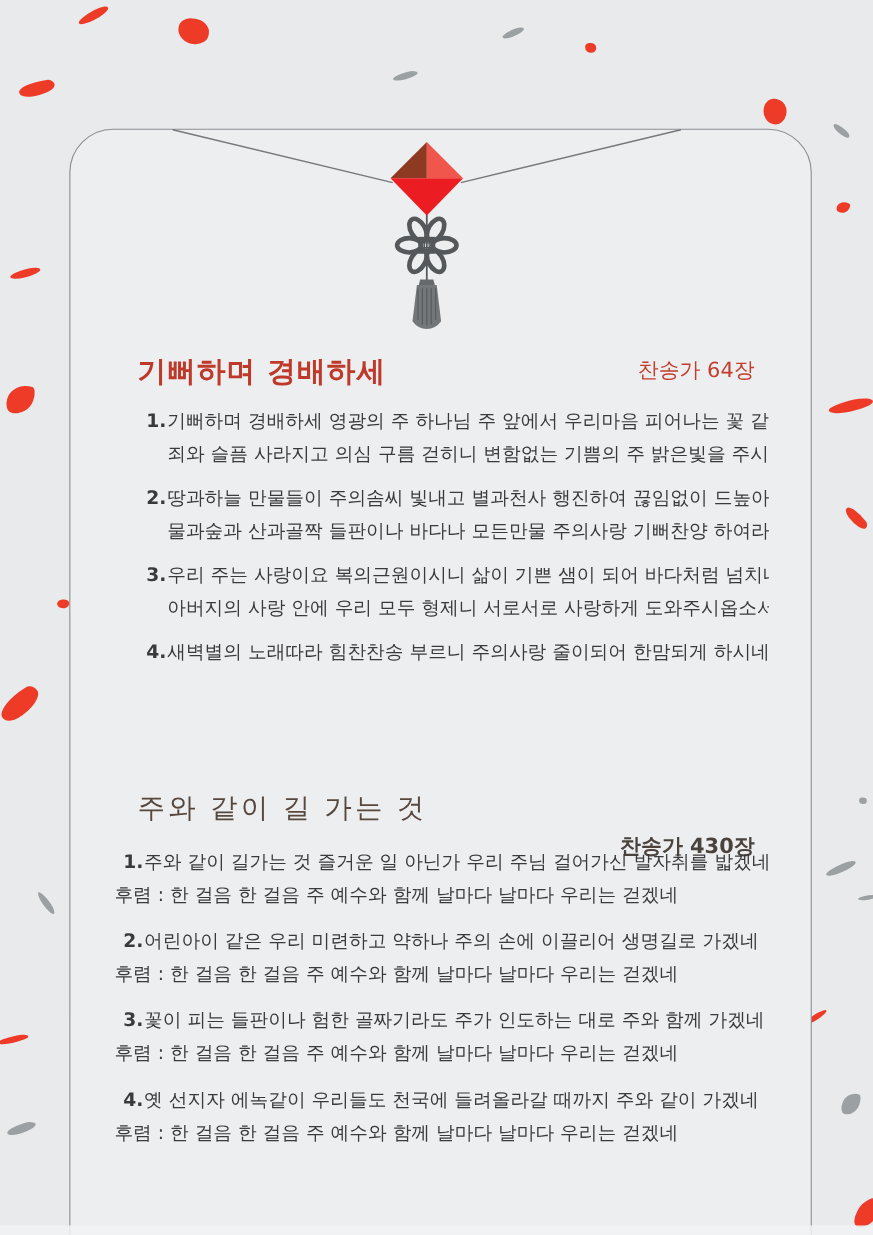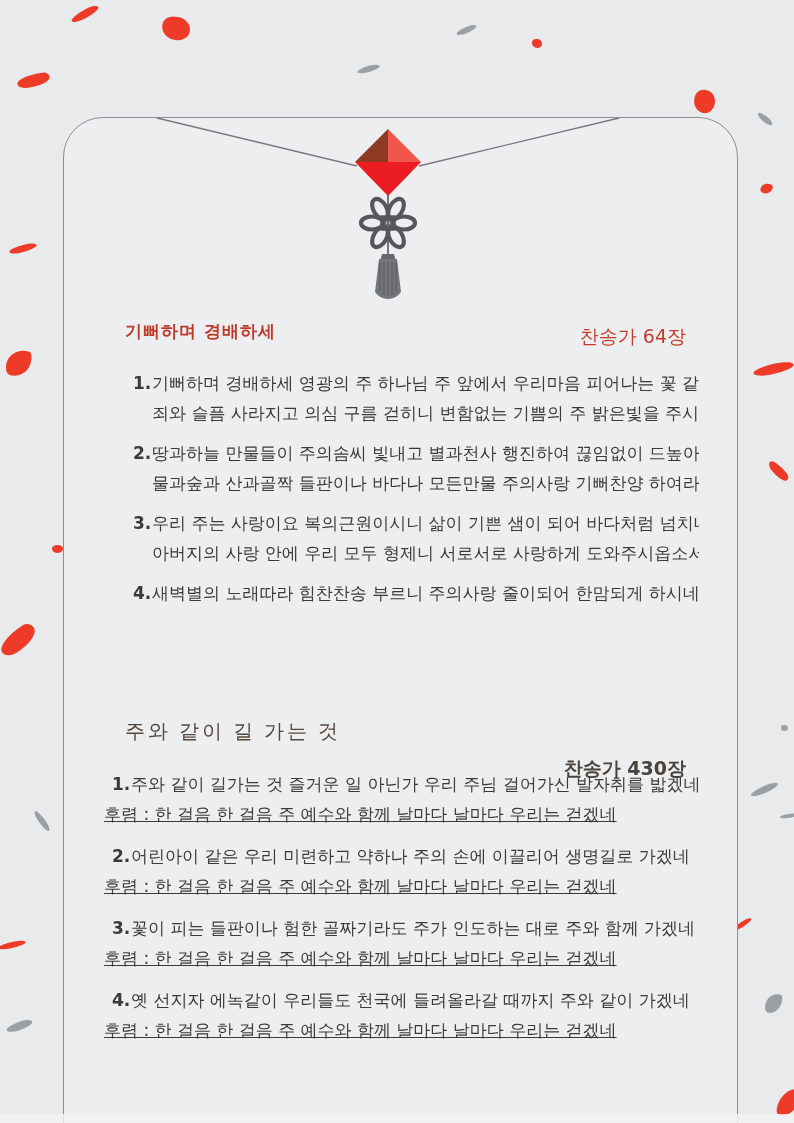--- a/index.html
+++ b/index.html
@@ -29,47 +29,47 @@
   .cf{position:absolute; pointer-events:none;}
   .cf.red{background:var(--confetti-red);}
   .cf.gray{background:var(--confetti-gray);}
   .streak{border-radius:60% 40% 55% 45%/50%;}
   .blob{border-radius:45% 55% 50% 60%;}
   .petal{border-radius:80% 20% 70% 30%/60% 40% 60% 40%;}
   
   .h1-title{
     position:absolute; left:125px; top:320px;
     font-family:"DejaVu Serif","Liberation Serif",serif;
-    font-size:17px; font-weight:700; letter-spacing:1px; color:var(--title1-color);
+    font-size:26px; font-weight:700; letter-spacing:1px; color:var(--title1-color);
     white-space:nowrap;
   }
   .h1-label{
     position:absolute; right:108px; top:324px;
     font-size:19px; font-weight:400; color:var(--label1-color); white-space:nowrap;
   }
   .h1-verses{position:absolute; left:133px; top:368px; width:566px;}
   .verse{margin-bottom:10px; font-size:17px; line-height:30px;}
   .vrow{display:flex; white-space:nowrap; overflow:hidden;}
   .vnum{flex:0 0 19px; font-weight:700;}
   .vcont{padding-left:19px; white-space:nowrap; overflow:hidden;}
   
   .h2-title{
     position:absolute; left:125px; top:718px;
-    font-family:Liberation Serif, serif;
-    font-size:20px; font-weight:400; letter-spacing:3px; color:var(--title2-color);
+    font-family:Liberation Sans, sans-serif;
+    font-size:25px; font-weight:400; letter-spacing:3px; color:var(--title2-color);
     white-space:nowrap;
   }
   .h2-label{
     position:absolute; right:108px; top:756px;
     font-size:19px; font-weight:600; color:var(--label2-color); white-space:nowrap;
   }
   .h2-verses{position:absolute; left:104px; top:769px; width:600px;}
   .verse2{margin-bottom:12px; font-size:17px; line-height:30px;}
   .verse2 .vrow{padding-left:8px;}
-  .vrefrain{white-space:nowrap; overflow:hidden;text-decoration:underline;}
+  .vrefrain{white-space:nowrap; overflow:hidden;}
   .bottom-strip{
     position:absolute; left:0; bottom:0; width:100%; height:9px;
     background:#f1f2f4; opacity:.85; pointer-events:none;
   }
 </style>
 </head>
 <body>
 
 <div class="page">
 

